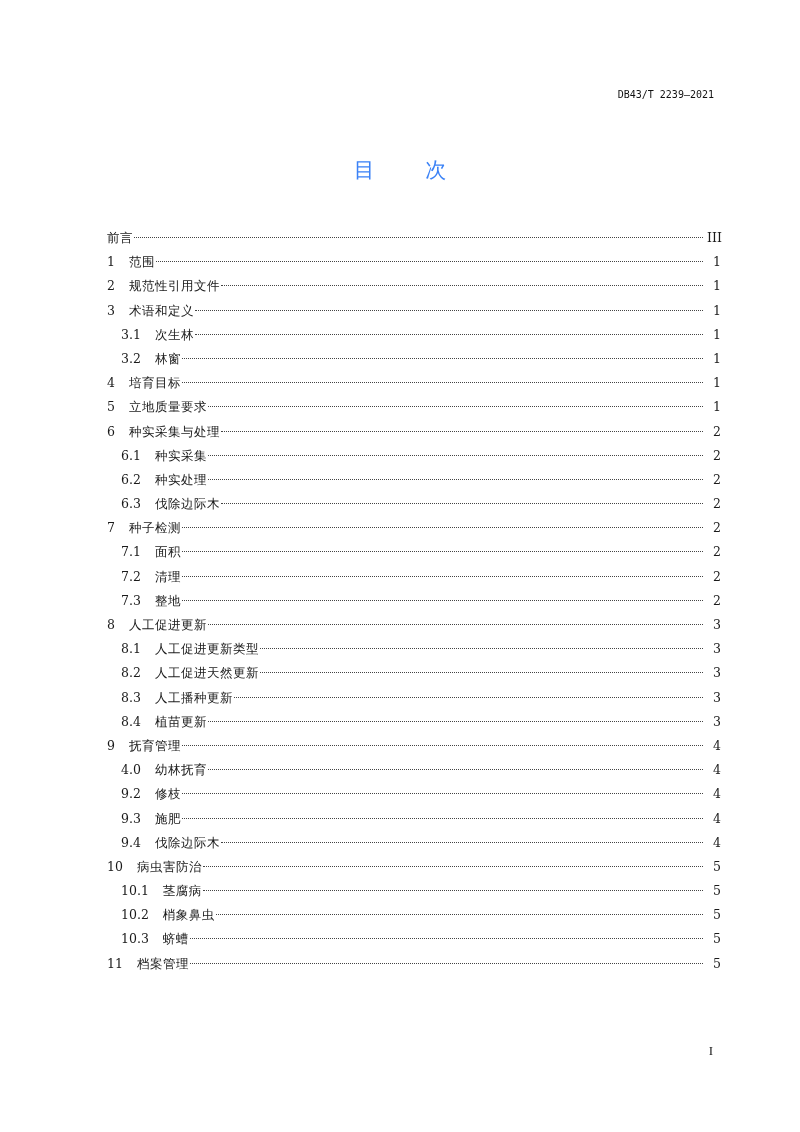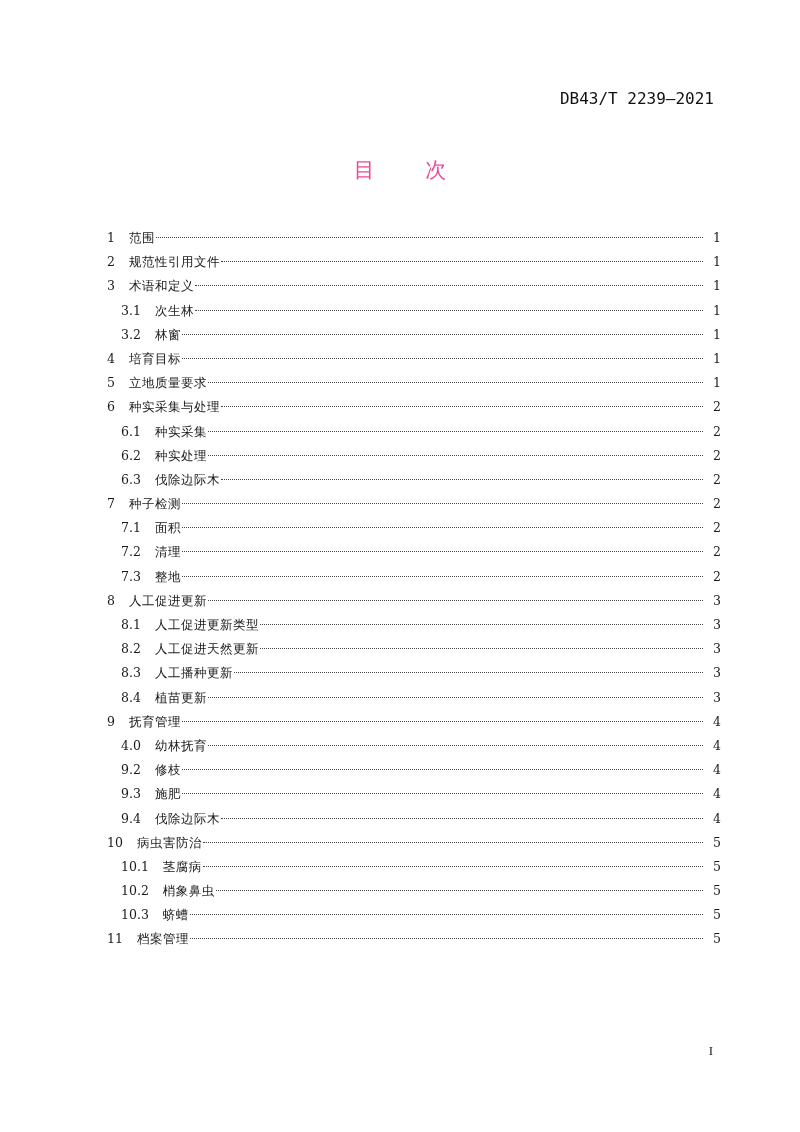--- a/index.html
+++ b/index.html
@@ -1,23 +1,23 @@
 <!DOCTYPE html>
 <html><head>
   <meta charset="utf-8">
   <style>
     html, body { margin: 0; padding: 0; background: #ffffff; }
     body { width: 800px; height: 1132px; position: relative; overflow: hidden;
            font-family: "DejaVu Serif", "Liberation Serif", serif; color: #1a1a1a; }
     .header-code { position: absolute; top: 89px; right: 86px;
                    font-family: "DejaVu Sans Mono", "Liberation Mono", monospace;
-                   font-size: 16px; letter-spacing: 0px; color: #111; }
+                   font-size: 10px; letter-spacing: 0px; color: #111; }
     .title { position: absolute; top: 156px; left: 0; width: 800px; text-align: center;
              font-family: "DejaVu Sans", "Liberation Sans", sans-serif;
-             font-size: 21px; font-weight: 400; color: #ec4899; }
+             font-size: 21px; font-weight: 400; color: #3b82f6; }
     .title span { display: inline-block; margin: 0 22px; }
     .toc { position: absolute; top: 226px; left: 107px; width: 614px; }
     .toc-row { display: flex; align-items: baseline; height: 24.2px; line-height: 24.2px;
                font-size: 12.5px; }
     .toc-row.level2 { padding-left: 14px; }
     .num { white-space: nowrap; }
     .gap1 { display: inline-block; width: 14px; }
     .gap2 { display: inline-block; width: 14px; }
     .label { white-space: nowrap; letter-spacing: 0.5px; }
     .leader { flex: 1; overflow: hidden; white-space: nowrap; margin: 0 4px 0 1px;
@@ -31,20 +31,25 @@
 
 <div class="header-code">DB43/T 2239—2021</div>
 
 <div class="title">
   <span>目</span>
   <span>次</span>
 </div>
 
 <div class="toc" id="toc">
     <div class="toc-row">
+      <span class="label">前言</span>
+      <span class="leader"></span>
+      <span class="page">III</span>
+    </div>
+    <div class="toc-row">
       <span class="num">1</span>
       <span class="gap1"></span>
       <span class="label">范围</span>
       <span class="leader"></span>
       <span class="page">1</span>
     </div>
     <div class="toc-row">
       <span class="num">2</span>
       <span class="gap1"></span>
       <span class="label">规范性引用文件</span>

